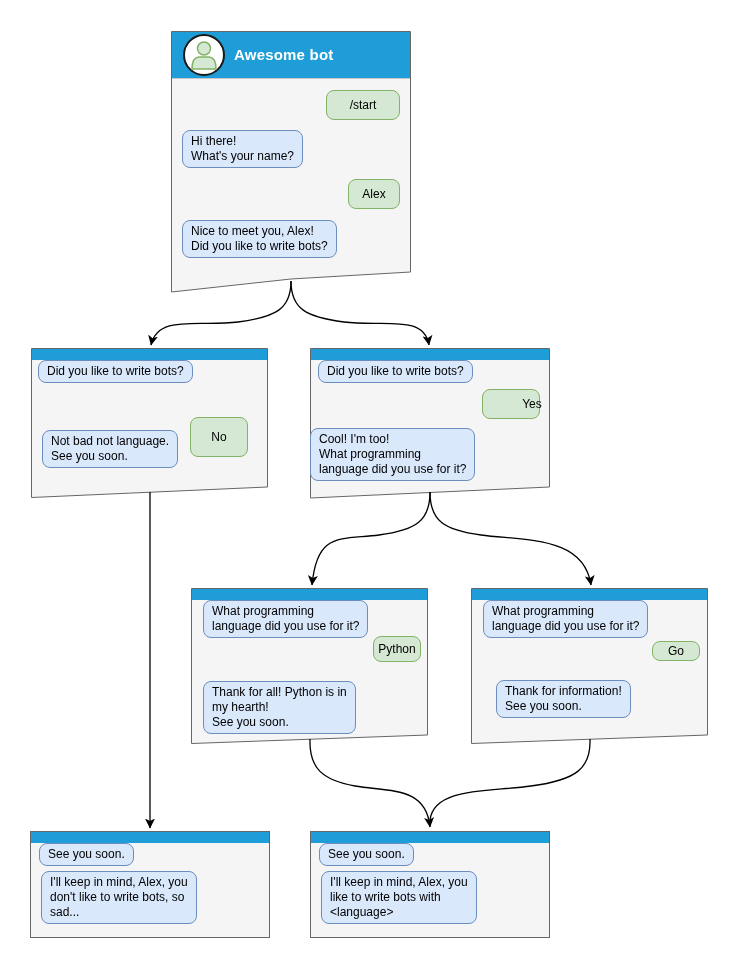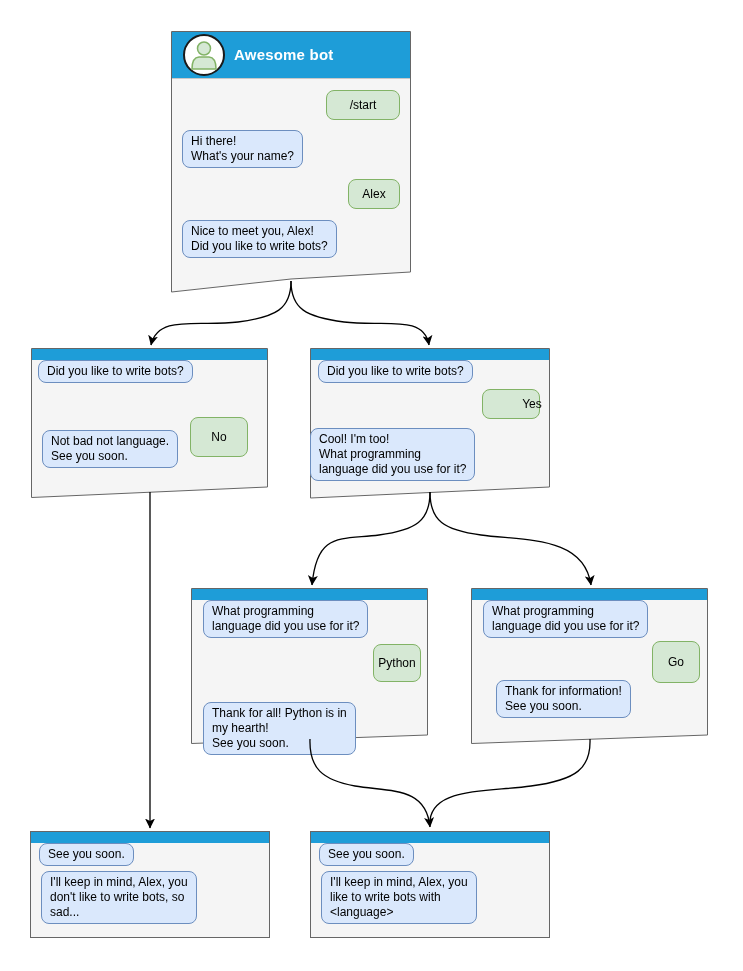--- a/index.html
+++ b/index.html
@@ -72,30 +72,30 @@
     <div class="bubble bot" style="left:8px;top:12px;">Did you like to write bots?</div>
     <div class="bubble user" style="right:10px;top:41px;width:58px;height:30px;padding-left:42px;">Yes</div>
     <div class="bubble bot" style="left:0;top:80px;">Cool! I'm too!
 What programming
 language did you use for it?</div>
   </div>
 
   <div class="window" style="left:191px;top:588px;width:237px;height:155px;">
     <div class="bubble bot" style="left:12px;top:12px;">What programming
 language did you use for it?</div>
-    <div class="bubble user" style="right:7px;top:56px;width:48px;height:38px;">Python</div>
-    <div class="bubble bot" style="left:12px;top:93px;margin-top:21px;">Thank for all! Python is in
+    <div class="bubble user" style="right:7px;top:48px;width:48px;height:26px;">Python</div>
+    <div class="bubble bot" style="left:12px;top:93px;">Thank for all! Python is in
 my hearth!
 See you soon.</div>
   </div>
 
   <div class="window" style="left:471px;top:588px;width:237px;height:155px;">
     <div class="bubble bot" style="left:12px;top:12px;">What programming
 language did you use for it?</div>
-    <div class="bubble user" style="right:8px;top:53px;width:48px;height:42px;">Go</div>
+    <div class="bubble user" style="right:8px;top:53px;width:48px;height:20px;">Go</div>
     <div class="bubble bot" style="left:12px;top:92px;margin-left:13px;">Thank for information!
 See you soon.</div>
   </div>
 
   <div class="window boxed" style="left:30px;top:831px;width:240px;height:107px;">
     <div class="strip"></div>
     <div class="bubble bot" style="left:8px;top:11px;">See you soon.</div>
     <div class="bubble bot" style="left:10px;top:39px;">I'll keep in mind, Alex, you
 don't like to write bots, so
 sad...</div>

